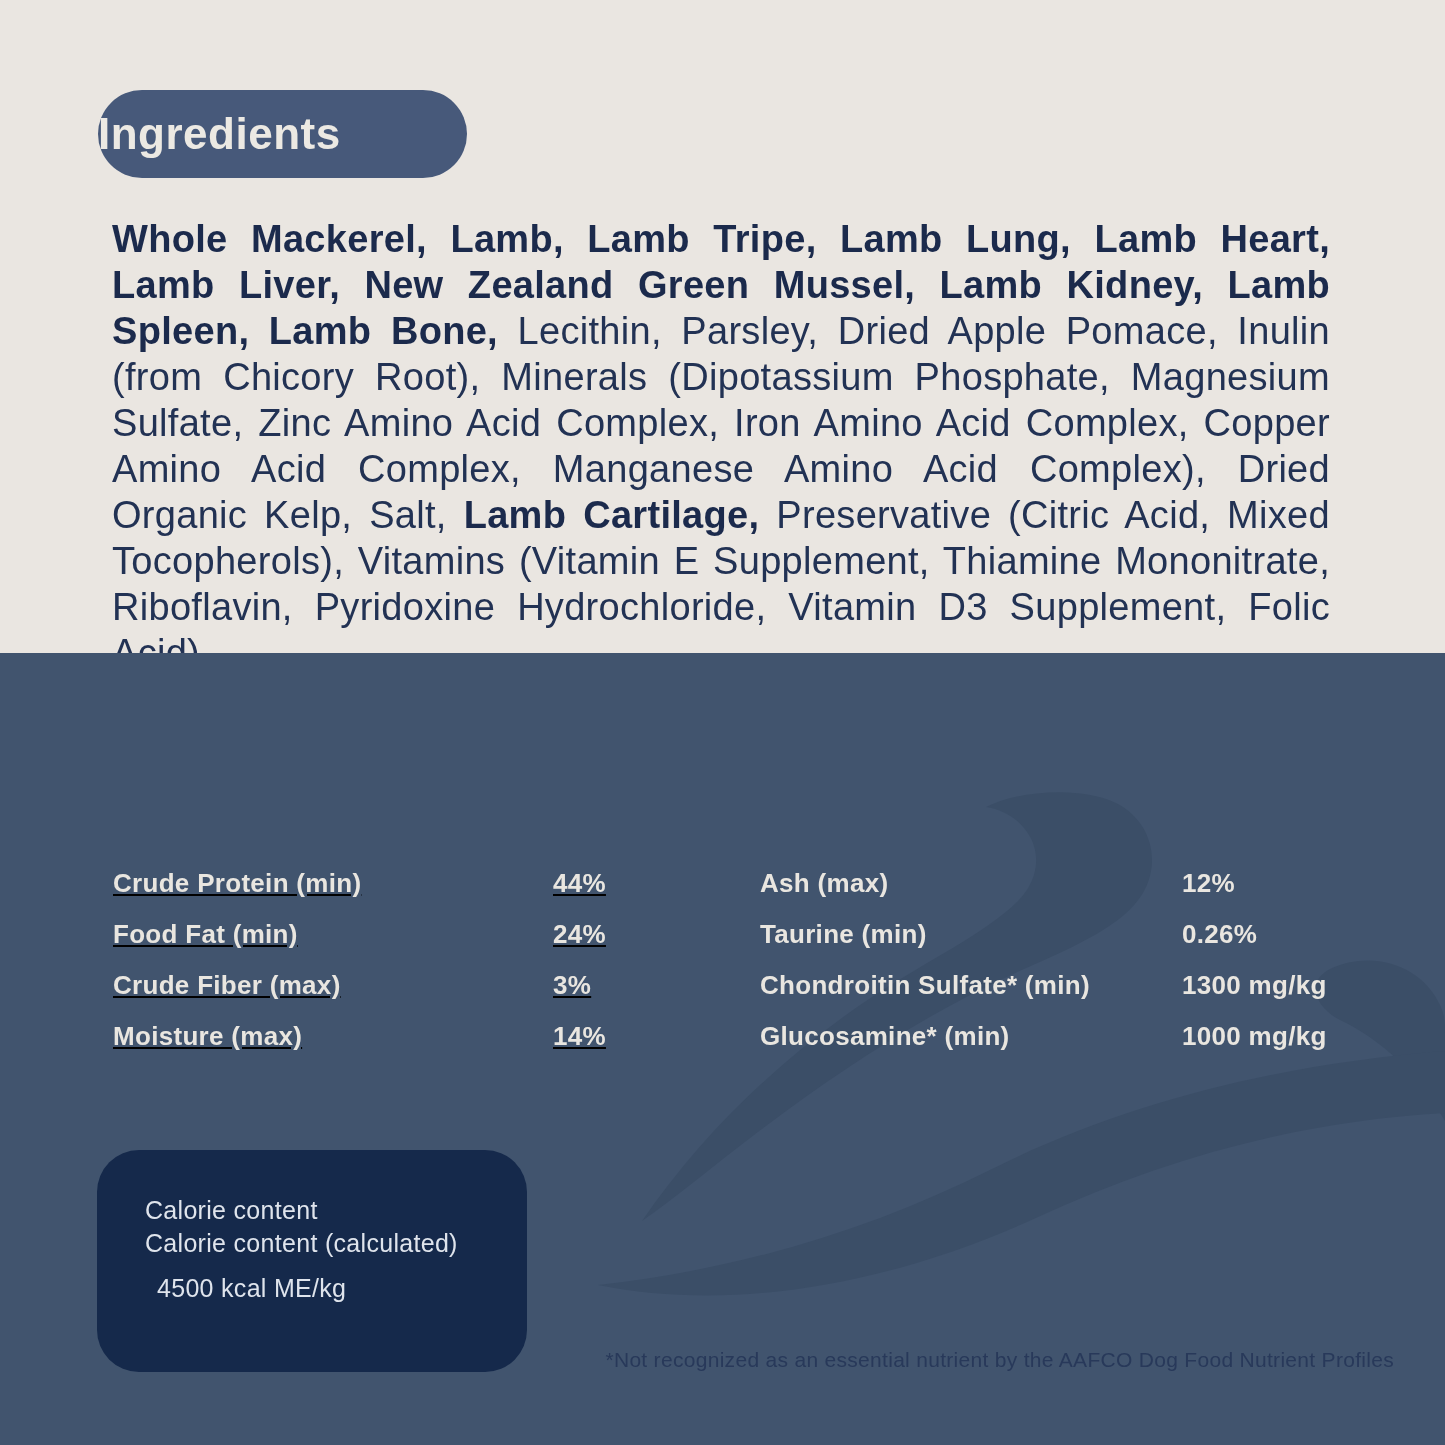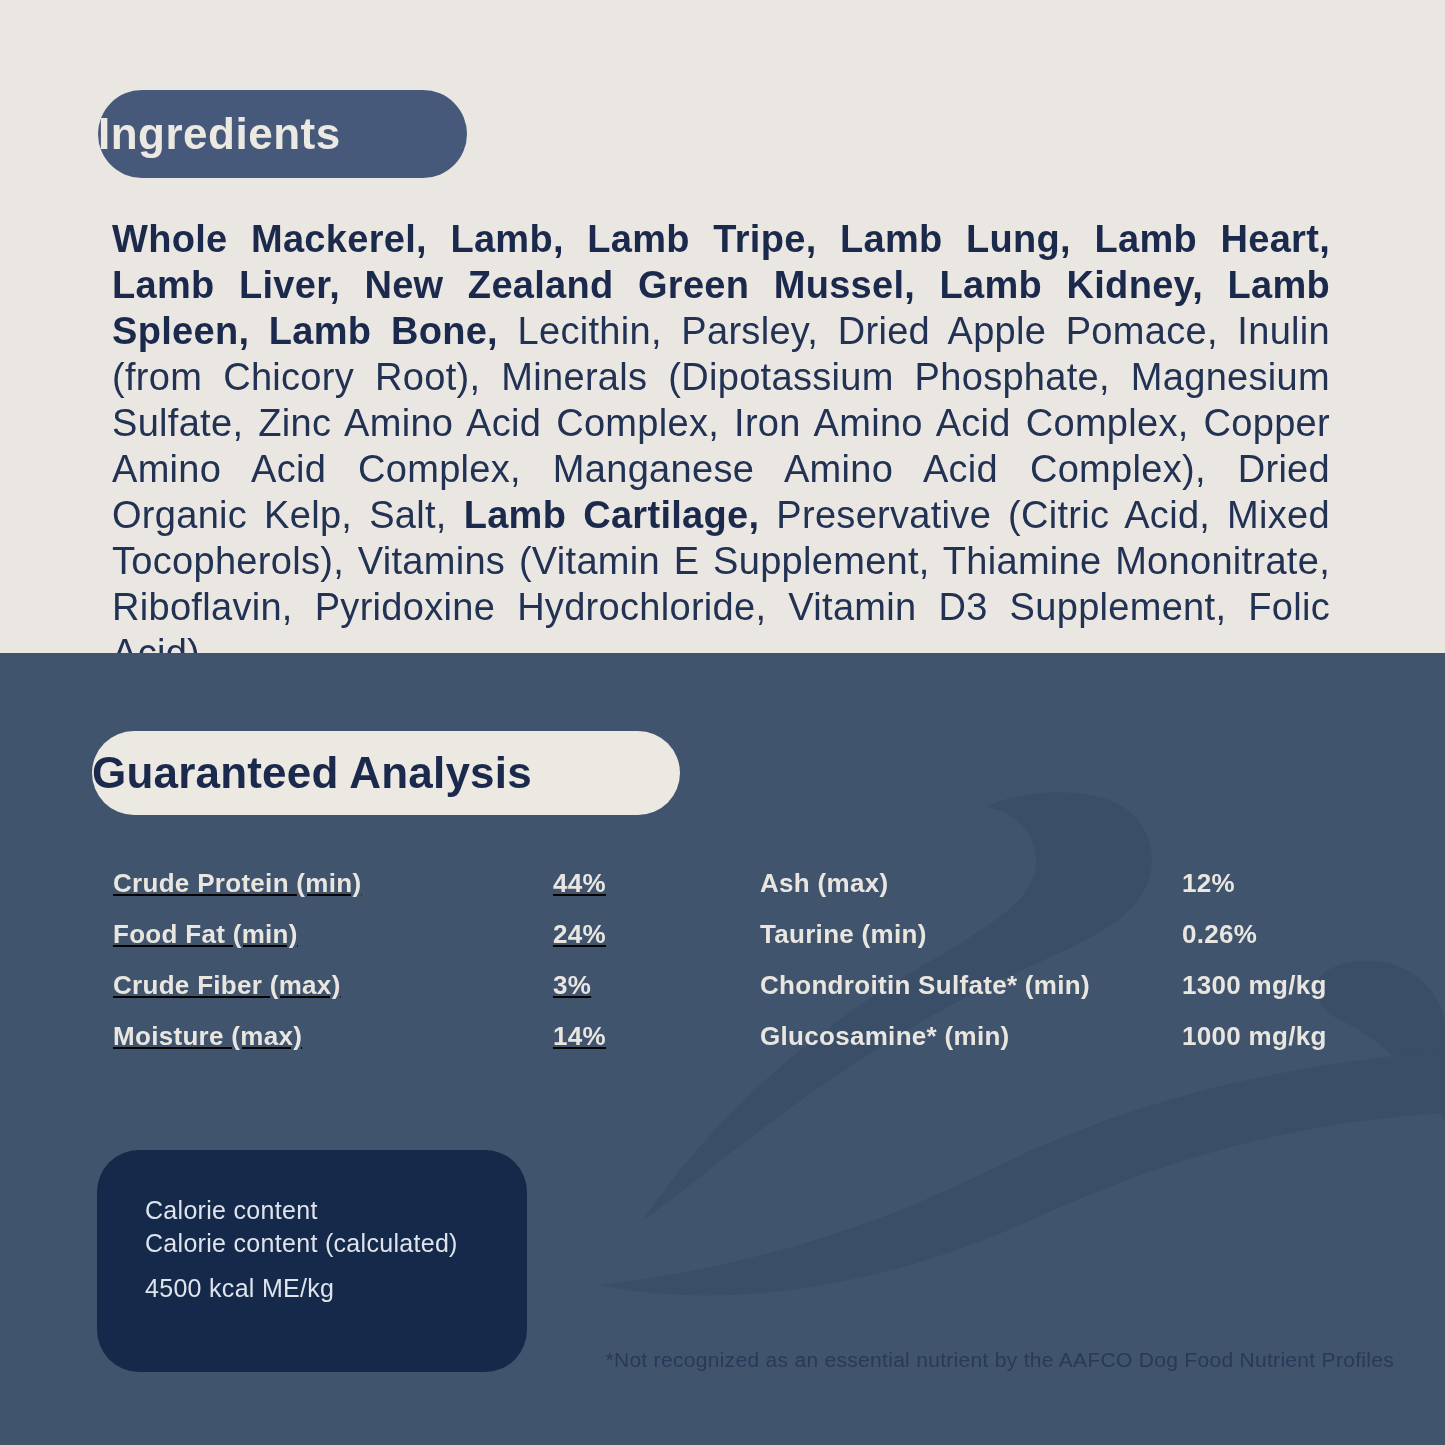--- a/index.html
+++ b/index.html
@@ -47,21 +47,21 @@
   .a-label,.a-value{
     color:var(--cream-text,#e9e6e0);font-size:26px;font-weight:bold;letter-spacing:.3px;
     white-space:nowrap;
   }
   .calorie-card{
     position:absolute;left:97px;top:497px;width:430px;height:222px;border-radius:42px;
     background:var(--card-navy,#15294b);box-sizing:border-box;
     padding:44px 30px 4px 48px;color:var(--card-text,#dfe4ec);
     font-size:25px;line-height:33px;letter-spacing:.3px;
   }
-  .calorie-card .card-group2{margin-top:12px;}
+  .calorie-card .card-group2{margin-top:12px;margin-left:12px;}
   .footnote{
     position:absolute;right:51px;top:695px;
     font-size:21px;letter-spacing:.3px;color:var(--footnote,#28395a);
   }
 </style>
 </head>
 <body>
 
 <div class="canvas">
 
@@ -92,23 +92,20 @@
         C 1419 423 1384 388 1340 367
         C 1314 354 1306 328 1330 316 Z"></path>
       <path d="M 598 632
         C 742 616 872 576 992 516
         C 1132 446 1290 410 1445 398
         L 1445 460
         C 1302 468 1168 504 1038 564
         C 908 624 746 662 598 632 Z"></path>
     </svg>
 
-    <div class="pill pill-light">
-      <span>Guaranteed Analysis</span>
-    </div>
 
     <div class="analysis-col left">
       <div class="analysis-row">
         <span class="a-label">Crude Protein (min)</span>
         <span class="a-value">44%</span>
       </div>
       <div class="analysis-row">
         <span class="a-label">Food Fat (min)</span>
         <span class="a-value">24%</span>
       </div>

